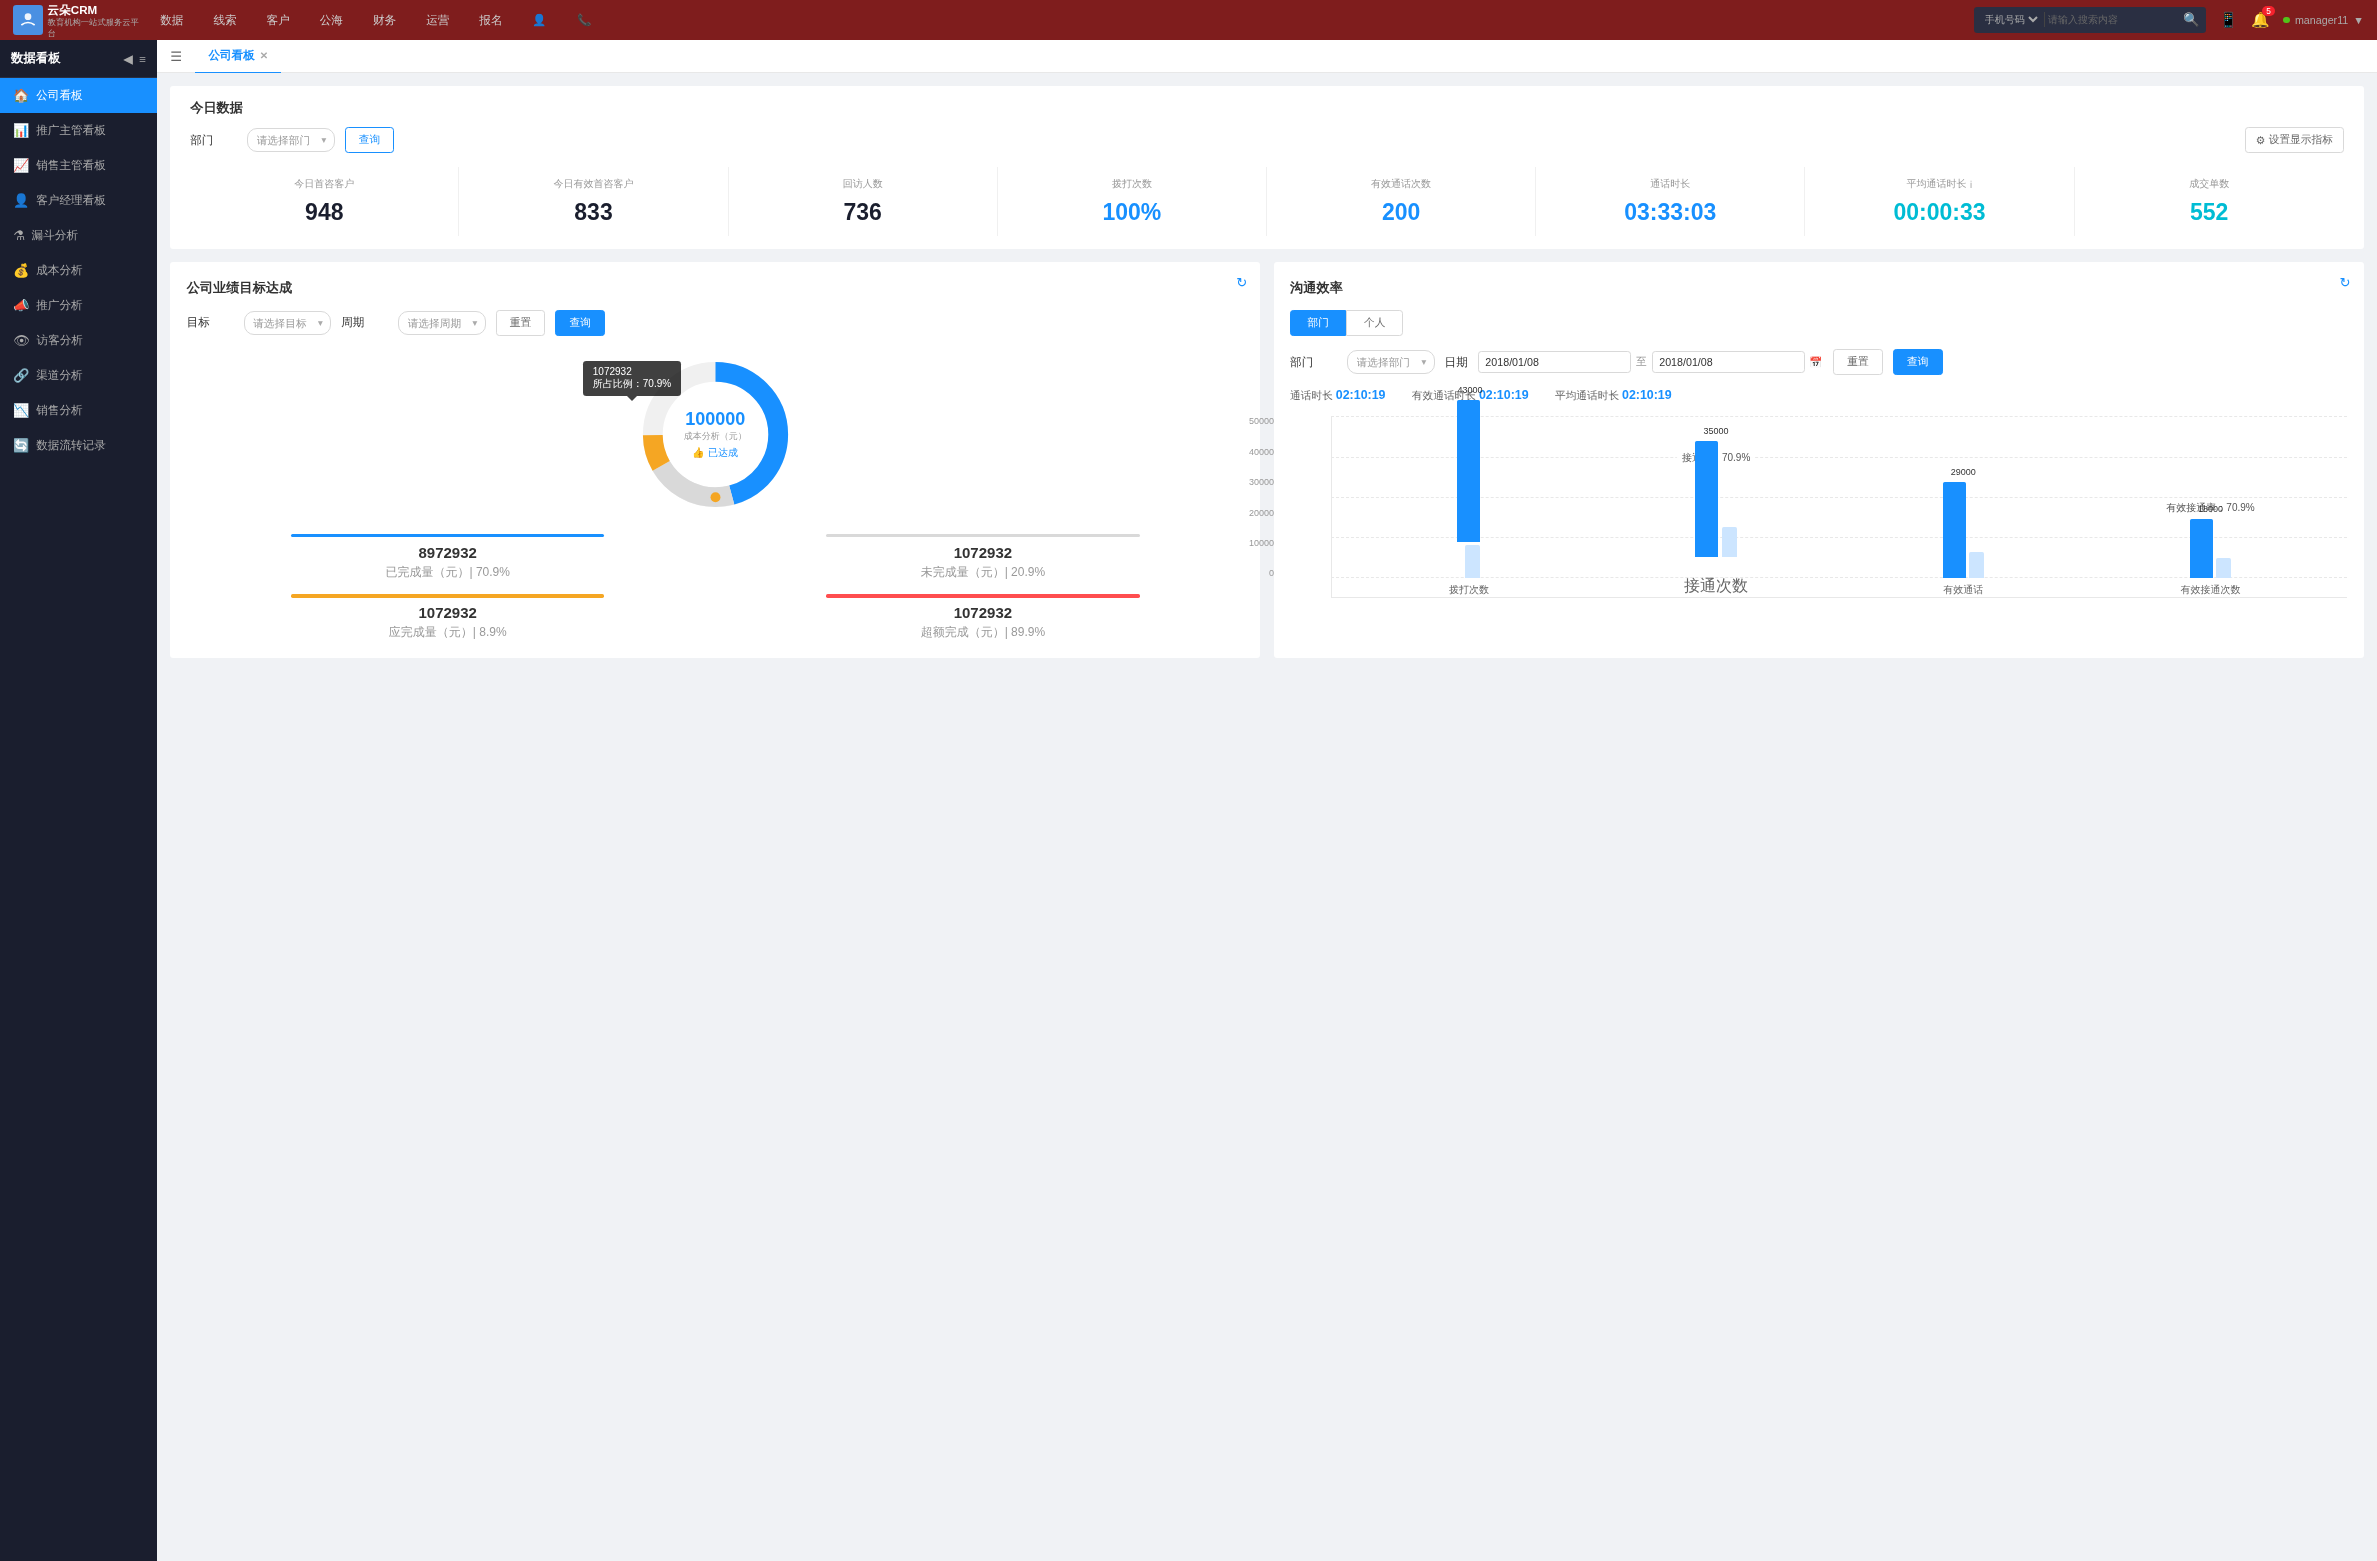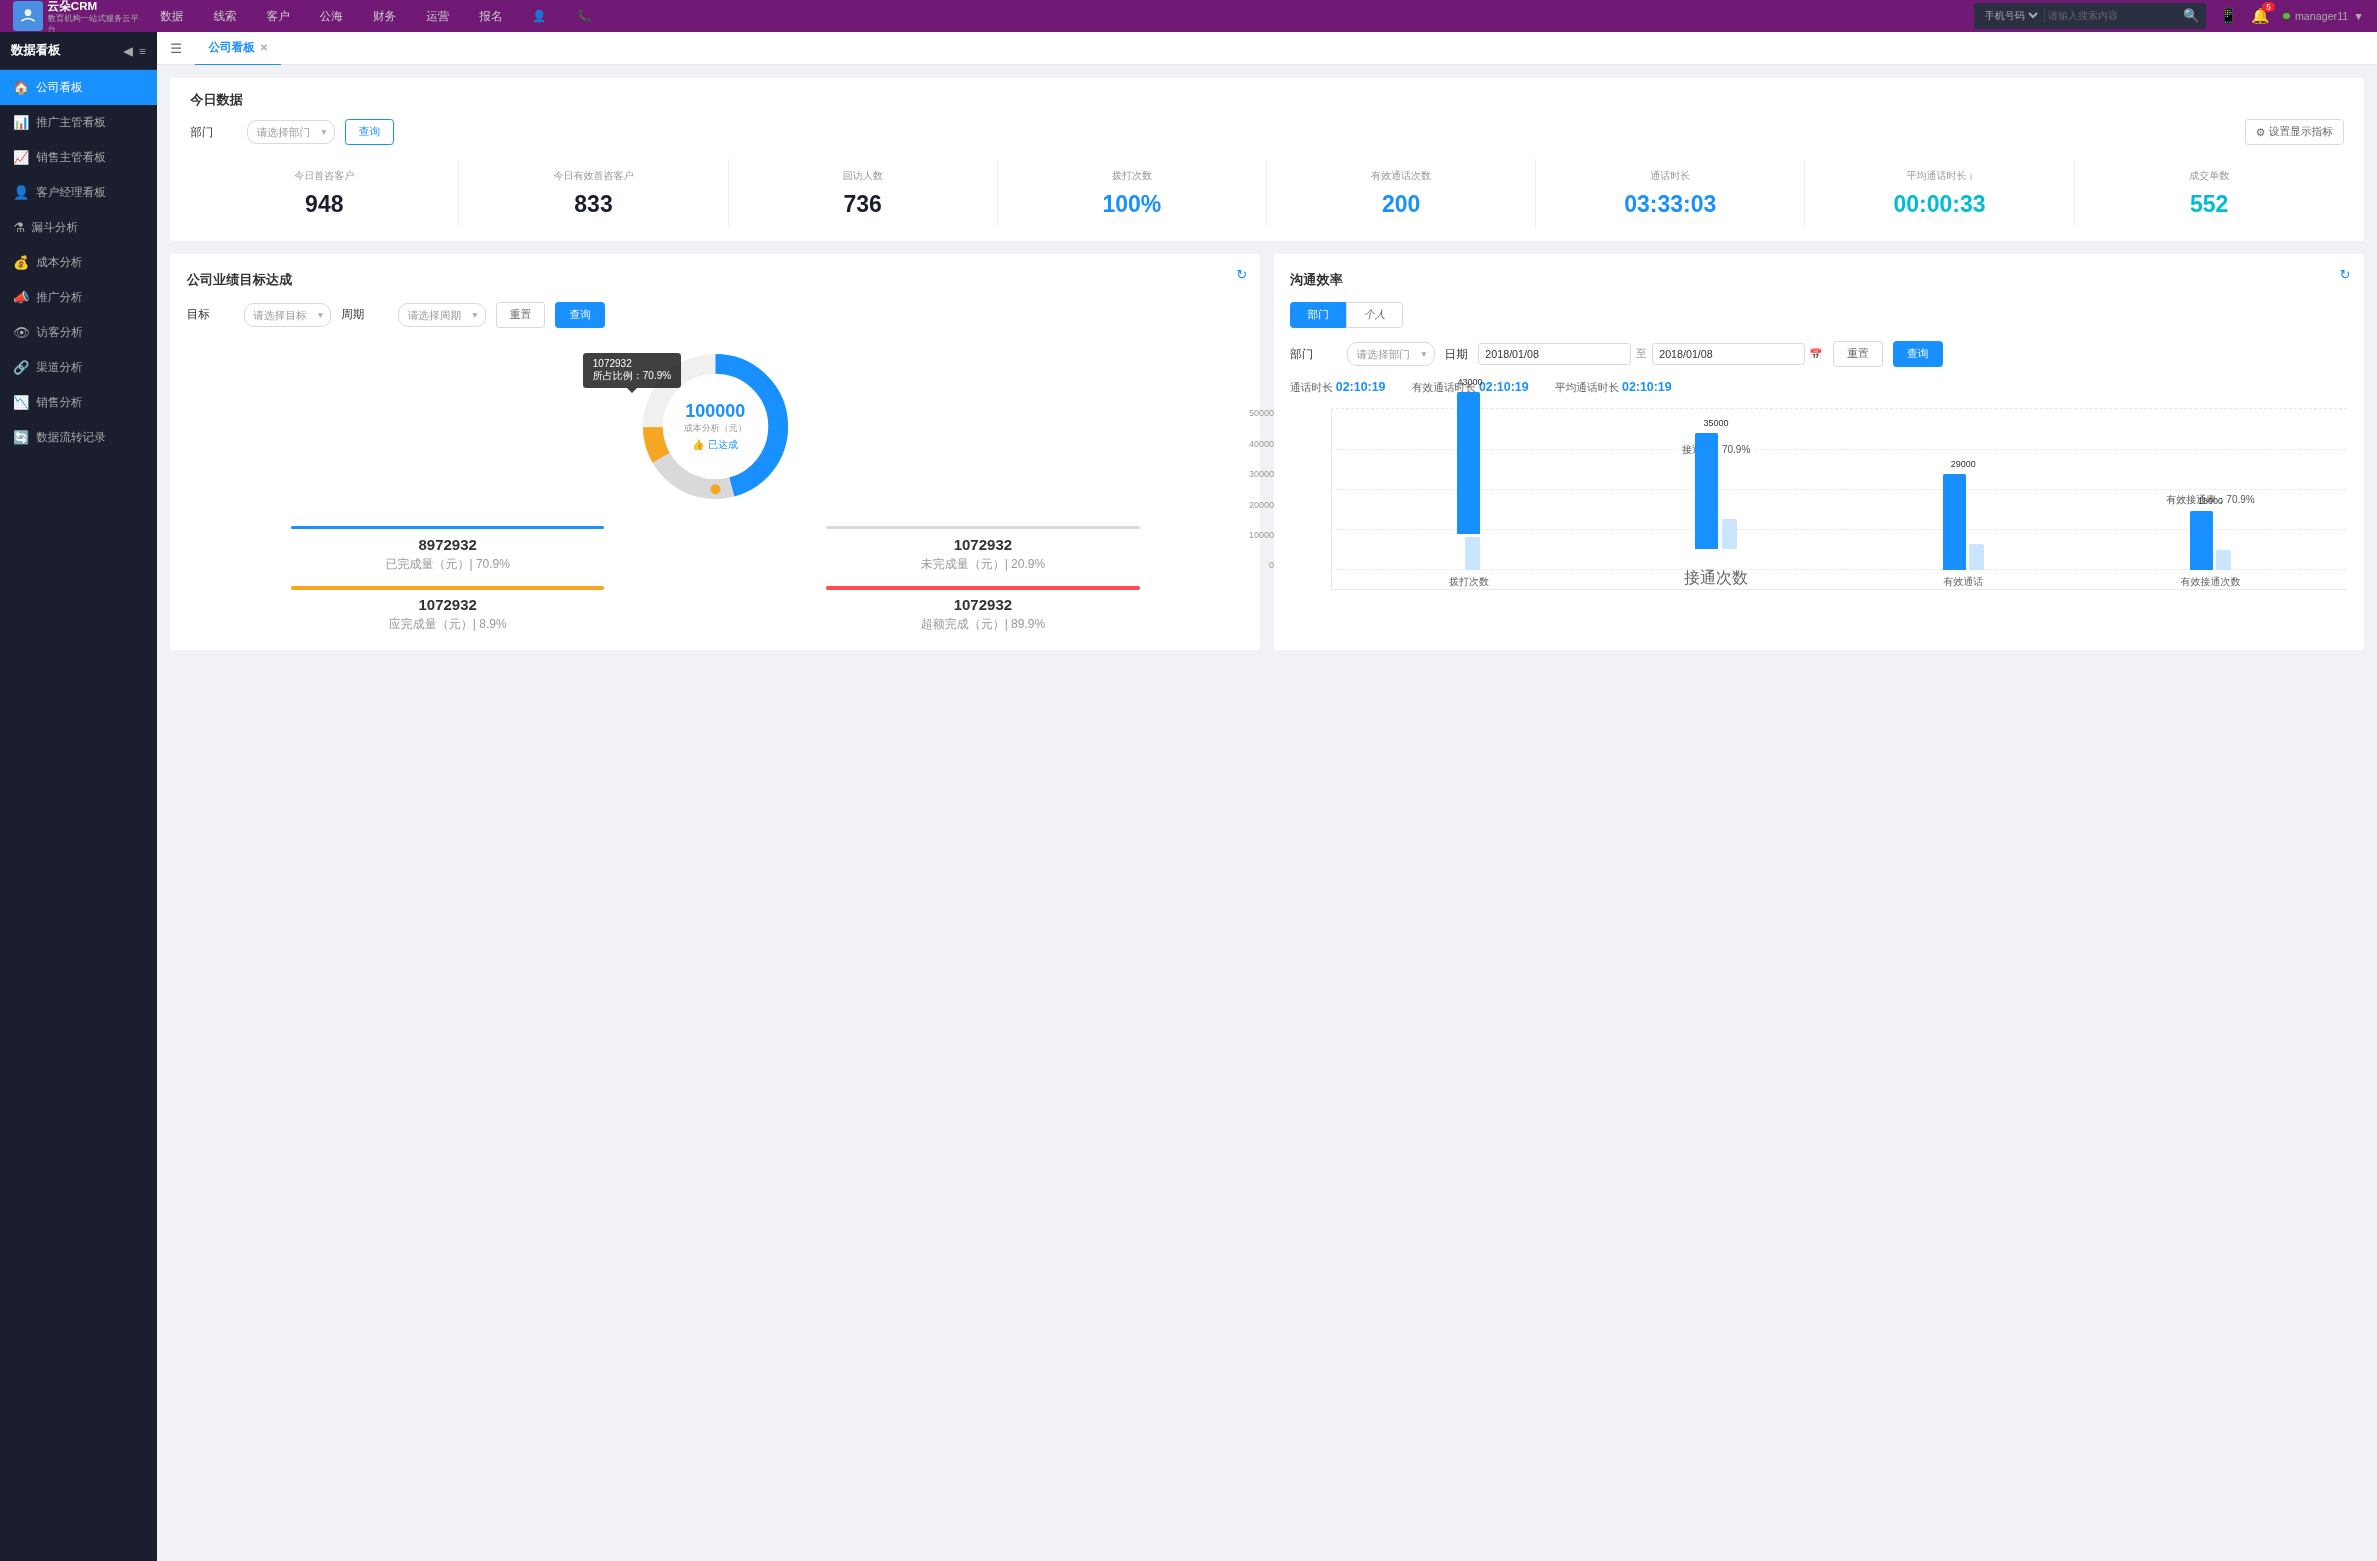--- a/index.html
+++ b/index.html
@@ -1,19 +1,19 @@
 <!DOCTYPE html>
 <html style="font-size:13.2px"><head>
   <meta charset="utf-8">
   <style>
     * { margin: 0; padding: 0; box-sizing: border-box; }
     body { font-family: 'Microsoft YaHei', Arial, sans-serif; background: #f0f2f5; font-size: 11.6px; color: #333; display: flex; flex-direction: column; height: 100vh; overflow: hidden; }
 
     
-    .top-nav { background: #701a75; height: 32px; display: flex; align-items: center; padding: 0 13.2px; gap: 0; flex-shrink: 0; }
+    .top-nav { background: #7f1d1d; height: 40px; display: flex; align-items: center; padding: 0 13.2px; gap: 0; flex-shrink: 0; }
     .logo { display: flex; align-items: center; gap: 5px; width: 132px; flex-shrink: 0; }
     .logo-icon { width: 30px; height: 30px; background: #4a90e2; border-radius: 3.3px; display: flex; align-items: center; justify-content: center; }
     .logo-text { color: #fff; font-size: 10px; line-height: 1.3; }
     .nav-items { display: flex; align-items: center; flex: 1; }
     .nav-item { color: #ccc; padding: 0 15px; height: 40px; display: flex; align-items: center; cursor: pointer; font-size: 11.6px; }
     .search-area { display: flex; align-items: center; background: #2a2f42; border-radius: 3.3px; height: 26.4px; padding: 0 6.6px; gap: 3.3px; }
     .search-select { background: transparent; border: none; color: #aaa; font-size: 10px; outline: none; cursor: pointer; }
     .search-divider { width: 0.8px; height: 15px; background: #444; }
     .search-input { background: transparent; border: none; color: #fff; font-size: 10px; outline: none; width: 132px; }
     .search-input::placeholder { color: #666; }
@@ -96,21 +96,21 @@
     .stats-bottom-grid { display: grid; grid-template-columns: 1fr 1fr; gap: 13.2px; margin-top: 16.5px; }
     .stat-bottom-item { text-align: center; }
     .stat-bottom-bar { height: 3.3px; border-radius: 1.7px; margin: 0 auto 6.6px; width: 60%; }
     .stat-bottom-value { font-size: 15px; font-weight: bold; color: #333; }
     .stat-bottom-label { font-size: 12px; color: #999; margin-top: 3.3px; }
 
     
     .tab-btns { display: flex; gap: 0; margin-bottom: 13.2px; }
     .tab-btn { padding: 5px 16.5px; border: 0.8px solid #d9d9d9; background: #fff; color: #666; cursor: pointer; font-size: 10.7px; }
     .tab-btn:first-child { border-radius: 3.3px 0 0 3.3px; }
-    .tab-btn:last-child { border-radius: 0 3.3px 3.3px 0; font-style: italic; }
+    .tab-btn:last-child { border-radius: 0 3.3px 3.3px 0; }
     .tab-btn.active { background: #1890ff; border-color: #1890ff; color: #fff; }
     .eff-filter { display: flex; align-items: center; gap: 10px; margin-bottom: 13.2px; flex-wrap: wrap; }
     .eff-filter-label { color: #333; font-size: 11.6px; }
     .date-range { display: flex; align-items: center; gap: 5px; color: #333; font-size: 10.7px; }
     .date-input { border: 0.8px solid #d9d9d9; border-radius: 3.3px; padding: 4.1px 6.6px; background: #fff; font-size: 10.7px; color: #333; }
     .date-sep { color: #999; }
     .date-icon { color: #aaa; cursor: pointer; }
 
     
     .eff-stats { display: flex; gap: 26.4px; margin-bottom: 13.2px; }

